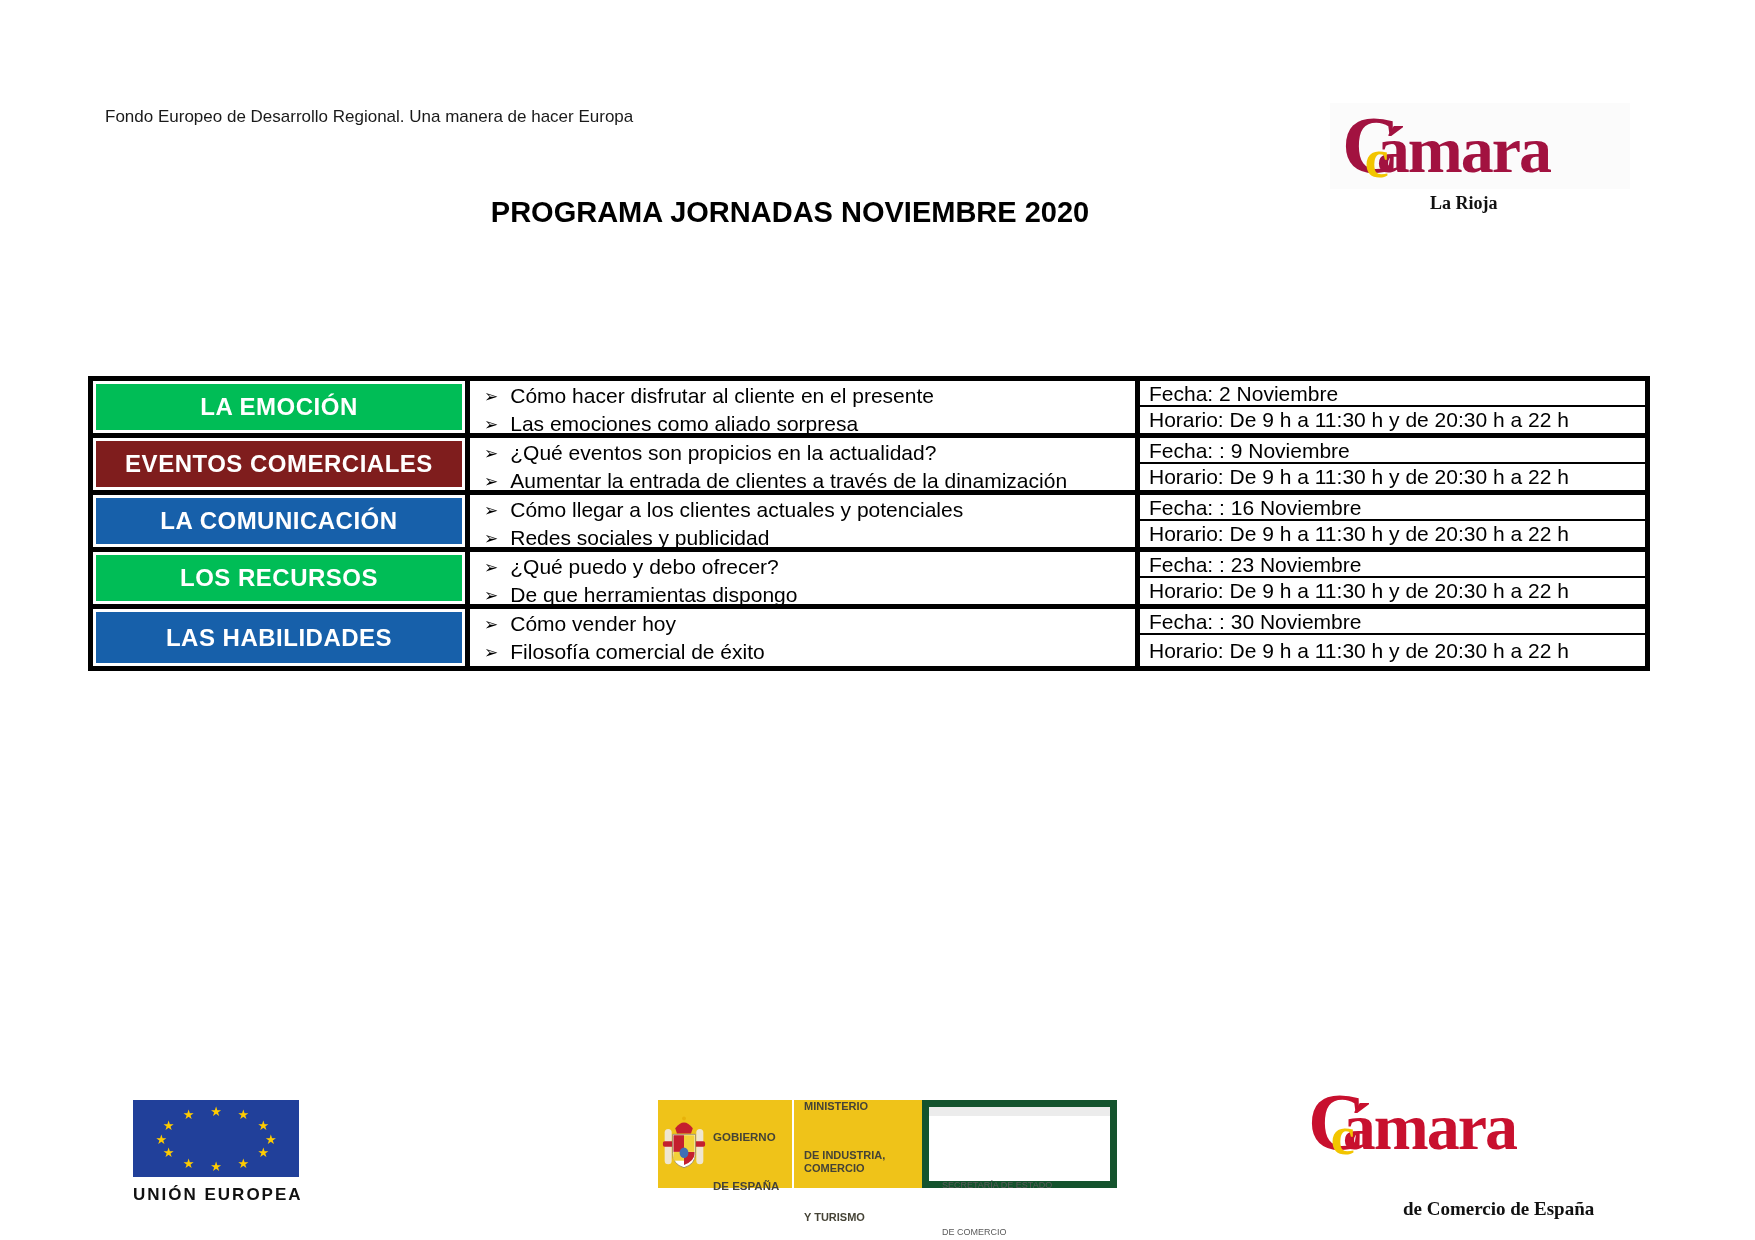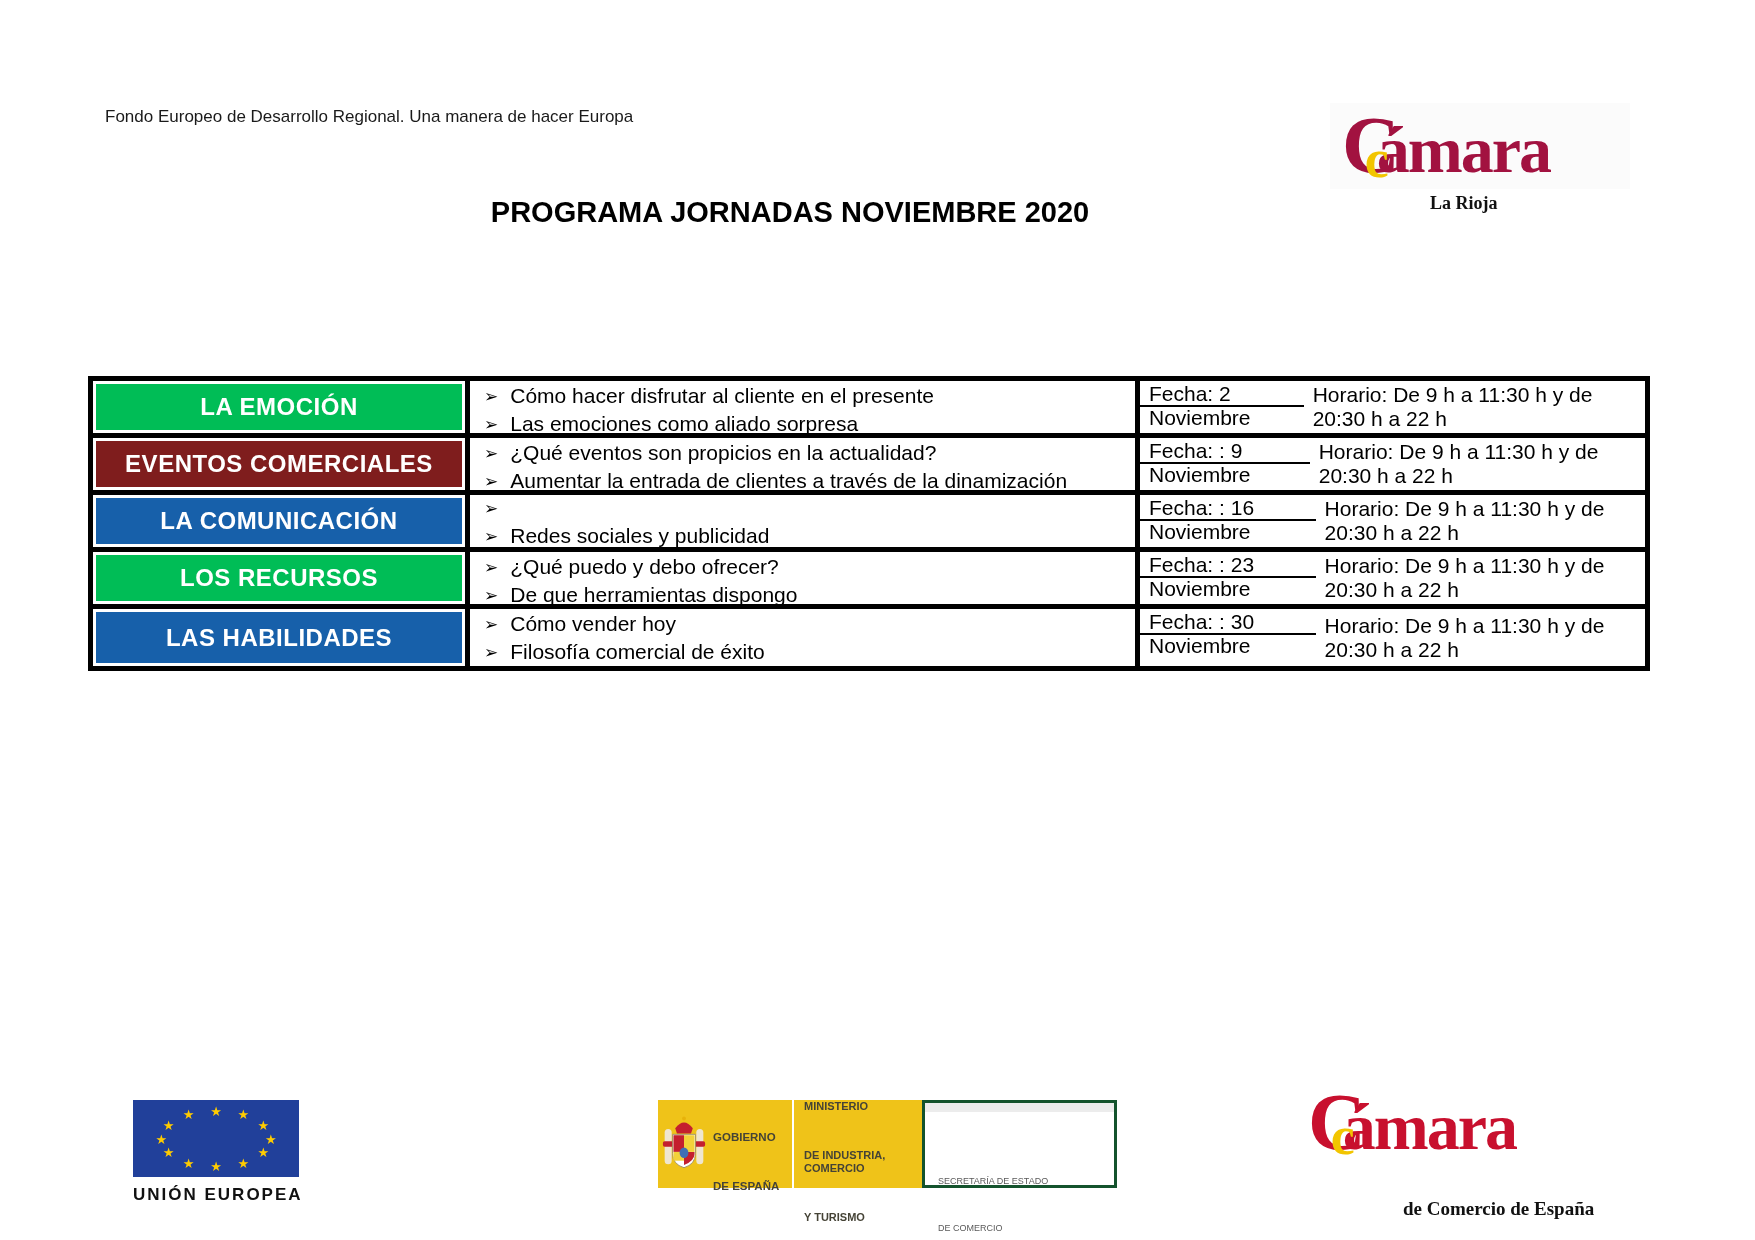--- a/index.html
+++ b/index.html
@@ -49,21 +49,21 @@
   .c-label { flex:0 0 377px; border-right:5px solid #000; padding:3px; background:#fff; }
   .c-label-fill {
     width:100%; height:100%; display:flex; align-items:center; justify-content:center;
     color:#fff; font-weight:bold; font-size:24px; letter-spacing:.5px;
   }
 
   .c-body { flex:1 1 auto; border-right:5px solid #000; padding:2px 6px 0 14px; }
   .bullet-line { display:flex; align-items:baseline; line-height:26px; font-size:21px; }
   .bullet-glyph { font-size:17px; margin-right:12px; flex:0 0 auto; position:relative; top:-1px; }
 
-  .c-when { flex:0 0 505px; display:flex; }
+  .c-when { flex:0 0 505px; display:flex; flex-direction:column; }
   .w-fecha {
     height:26px; line-height:24px; border-bottom:2px solid #000;
     padding:1px 9px 0; font-size:21px;
   }
   .w-horario { flex:1 1 auto; display:flex; align-items:center; padding:0 9px; font-size:21px; }
 
   
   .eu-block { position:absolute; left:133px; top:1100px; width:166px; }
   .eu-flag  { width:166px; height:77px; position:relative; }
   .eu-star  { position:absolute; font-size:13px; transform:translate(-50%,-50%); line-height:1; }
@@ -75,21 +75,21 @@
   
   .gov-block { position:absolute; left:658px; top:1100px; height:88px; display:flex; }
   .gov-a { width:134px; display:flex; align-items:center; padding-left:4px; }
   .gov-crest { flex:0 0 auto; }
   .gov-a-text { margin-left:7px; font-size:11.5px; font-weight:bold; color:#454336; line-height:13px; }
   .gov-divider { width:2px; background:#fff; }
   .gov-b {
     width:128px; display:flex; align-items:center; padding-left:10px;
     font-size:11px; font-weight:bold; color:#454336; line-height:13px;
   }
-  .gov-white { width:195px; background:#ffffff; position:relative; border:3px solid #14532d; }
+  .gov-white { width:195px; background:#ffffff; position:relative; border:7px solid #14532d; }
   .gov-white-strip { position:absolute; left:0; top:0; width:100%; height:9px; background:#ececec; }
   .gov-secretaria { position:absolute; left:13px; top:37px; font-size:9px; color:#5a5a5a; line-height:11px; }
 
   .txt-line { display:block;margin-top:36px; }
 </style>
 </head>
 <body>
 
 <div class="plan-header">
   <div class="plan-sub">Fondo Europeo de Desarrollo Regional. Una manera de hacer Europa</div>
@@ -146,20 +146,21 @@
     </div>
   </div>
 
   <div class="jrow">
     <div class="c-label">
       <div class="c-label-fill" style="background-color: rgb(23, 96, 170);">LA COMUNICACIÓN</div>
     </div>
     <div class="c-body">
       <div class="bullet-line">
         <span class="bullet-glyph">➢</span>
+        <span>Cómo llegar a los clientes actuales y potenciales</span>
       </div>
       <div class="bullet-line">
         <span class="bullet-glyph">➢</span>
         <span>Redes sociales y publicidad</span>
       </div>
     </div>
     <div class="c-when">
       <div class="w-fecha">Fecha: : 16 Noviembre</div>
       <div class="w-horario">Horario: De 9 h a 11:30 h y de 20:30 h a 22 h</div>
     </div>

